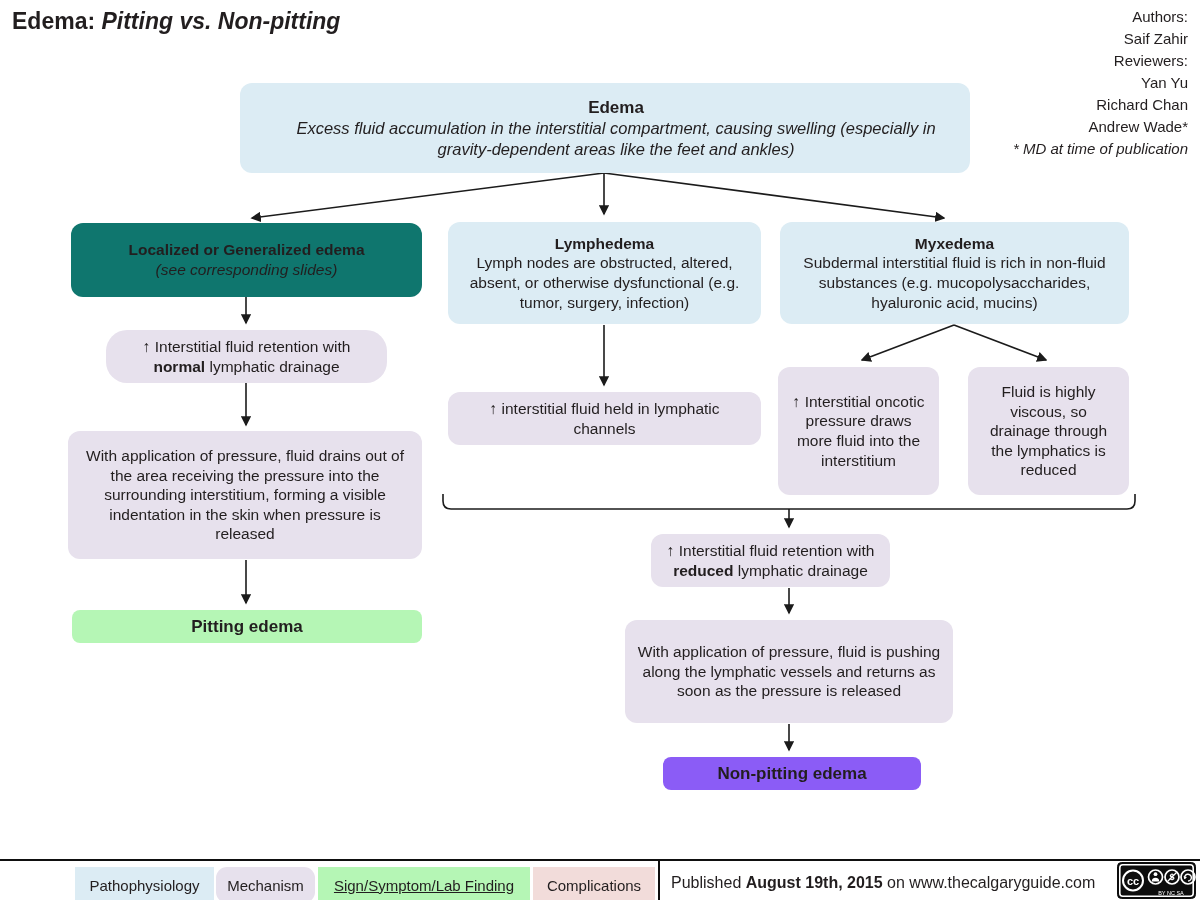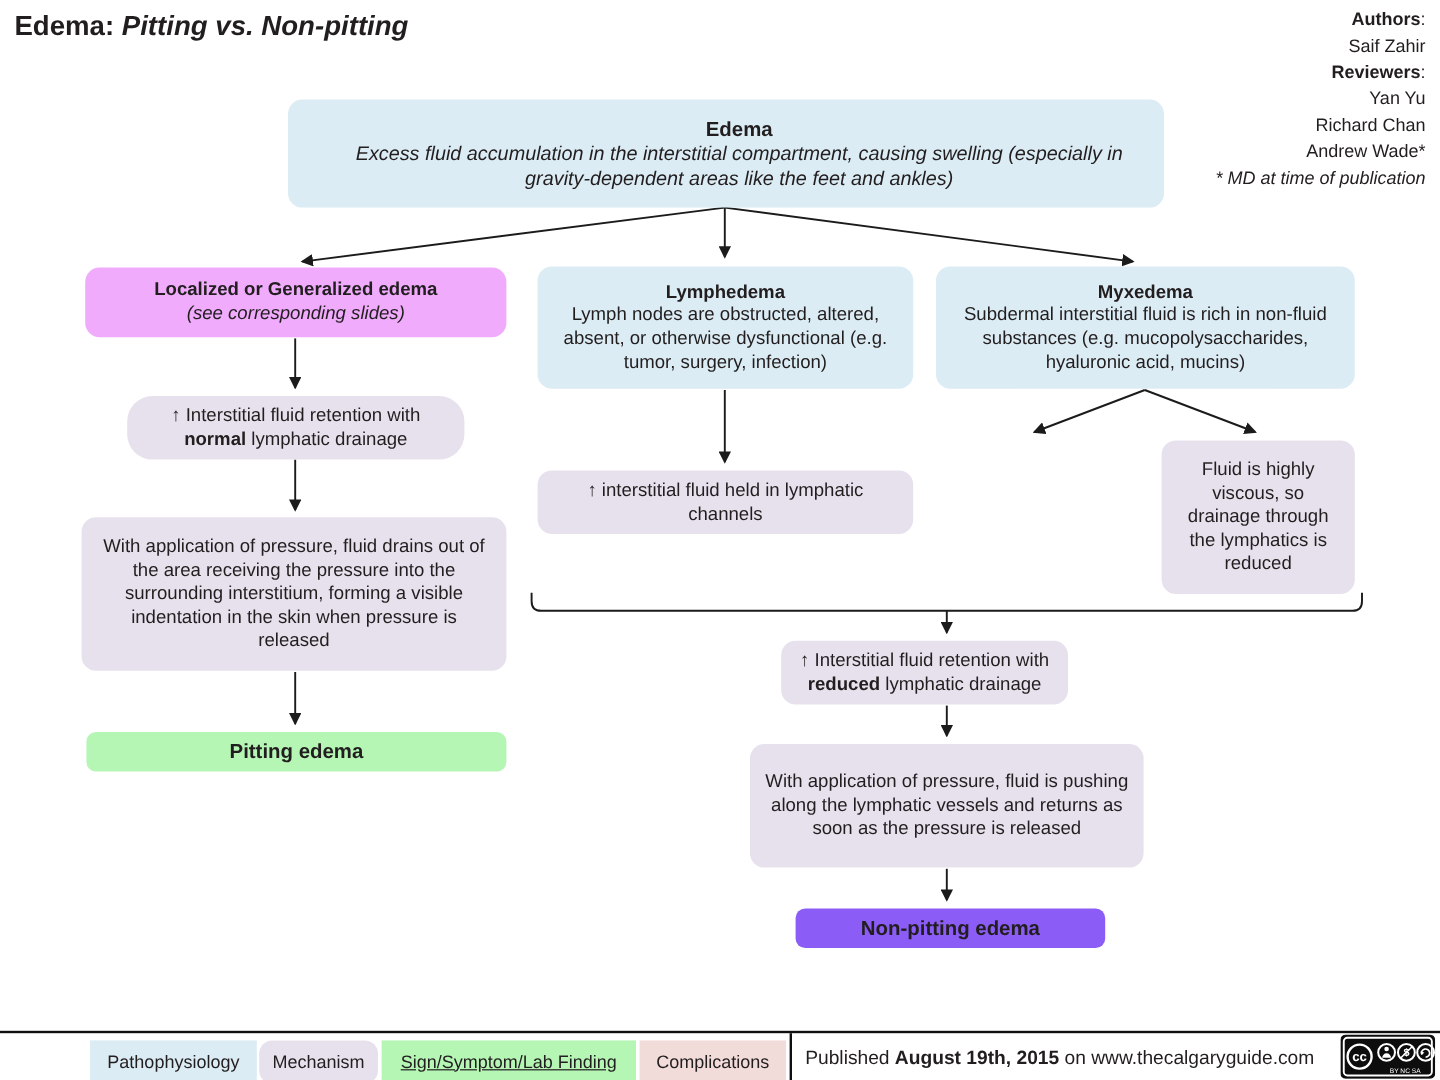--- a/index.html
+++ b/index.html
@@ -4,21 +4,21 @@
 <style>
   html,body{margin:0;padding:0;background:#ffffff;}
   .canvas{
     position:relative;width:1200px;height:900px;background:#ffffff;
     font-family:"Liberation Sans", sans-serif;color:#221e1f;overflow:hidden;
   }
   .arrows{position:absolute;left:0;top:0;width:1200px;height:900px;}
   .title{position:absolute;left:12px;top:8px;font-size:23px;font-weight:bold;white-space:nowrap;}
   .title .it{font-style:italic;}
   .authors{position:absolute;right:12px;top:6px;text-align:right;font-size:15px;line-height:22px;}
-  .authors .b{font-weight:bold;text-align:right;}
+  .authors .b{font-weight:normal;text-align:right;}
   .authors .i{font-style:italic;}
   .box{
     position:absolute;box-sizing:border-box;border-radius:12px;
     display:flex;flex-direction:column;justify-content:center;
     text-align:center;font-size:15.5px;line-height:1.26;padding:5px 10px;
   }
   .box .b{font-weight:bold;}
   .box .i{font-style:italic;}
   .box .t17{font-size:17px;}
   .greenbox{border-radius:8px;font-weight:bold;font-size:17px;}
@@ -68,21 +68,21 @@
     <div>Richard Chan</div>
     <div>Andrew Wade*</div>
     <div class="i">* MD at time of publication</div>
   </div>
 
   <div class="box" style="left: 240px; top: 83px; width: 730px; height: 90px; background-color: rgb(220, 236, 244); padding-left: 32px;">
     <div class="b t17">Edema</div>
     <div class="i" style="font-size:16.5px;">Excess fluid accumulation in the interstitial compartment, causing swelling (especially in gravity-dependent areas like the feet and ankles)</div>
   </div>
 
-  <div class="box" style="left: 71px; top: 223px; width: 351px; height: 58px; background-color: #f0abfc;">
+  <div class="box" style="left: 71px; top: 223px; width: 351px; height: 74px; background-color: #0f766e;">
     <div class="b">Localized or Generalized edema</div>
     <div class="i">(see corresponding slides)</div>
   </div>
 
   <div class="box" style="left: 448px; top: 222px; width: 313px; height: 102px; background-color: rgb(220, 236, 244);">
     <div class="b">Lymphedema</div>
     <div>Lymph nodes are obstructed, altered, absent, or otherwise dysfunctional (e.g. tumor, surgery, infection)</div>
   </div>
 
   <div class="box" style="left: 780px; top: 222px; width: 349px; height: 102px; background-color: rgb(220, 236, 244);">
@@ -91,20 +91,23 @@
   </div>
 
   <div class="box" style="left: 106px; top: 330px; width: 281px; height: 53px; background-color: rgb(231, 225, 237); border-radius: 21px;">
     <div><span>↑ Interstitial fluid retention with </span><span class="b">normal</span><span> lymphatic drainage</span></div>
   </div>
 
   <div class="box" style="left: 448px; top: 392px; width: 313px; height: 53px; background-color: rgb(231, 225, 237);">
     <div>↑ interstitial fluid held in lymphatic channels</div>
   </div>
 
+  <div class="box" style="left: 778px; top: 367px; width: 161px; height: 128px; background-color: rgb(231, 225, 237);">
+    <div>↑ Interstitial oncotic pressure draws more fluid into the interstitium</div>
+  </div>
 
   <div class="box" style="left: 968px; top: 367px; width: 161px; height: 128px; background-color: rgb(231, 225, 237);">
     <div>Fluid is highly viscous, so drainage through the lymphatics is reduced</div>
   </div>
 
   <div class="box" style="left: 68px; top: 431px; width: 354px; height: 128px; background-color: rgb(231, 225, 237);">
     <div>With application of pressure, fluid drains out of the area receiving the pressure into the surrounding interstitium, forming a visible indentation in the skin when pressure is released</div>
   </div>
 
   <div class="box greenbox" style="left: 72px; top: 610px; width: 350px; height: 33px; background-color: rgb(181, 246, 181);">

